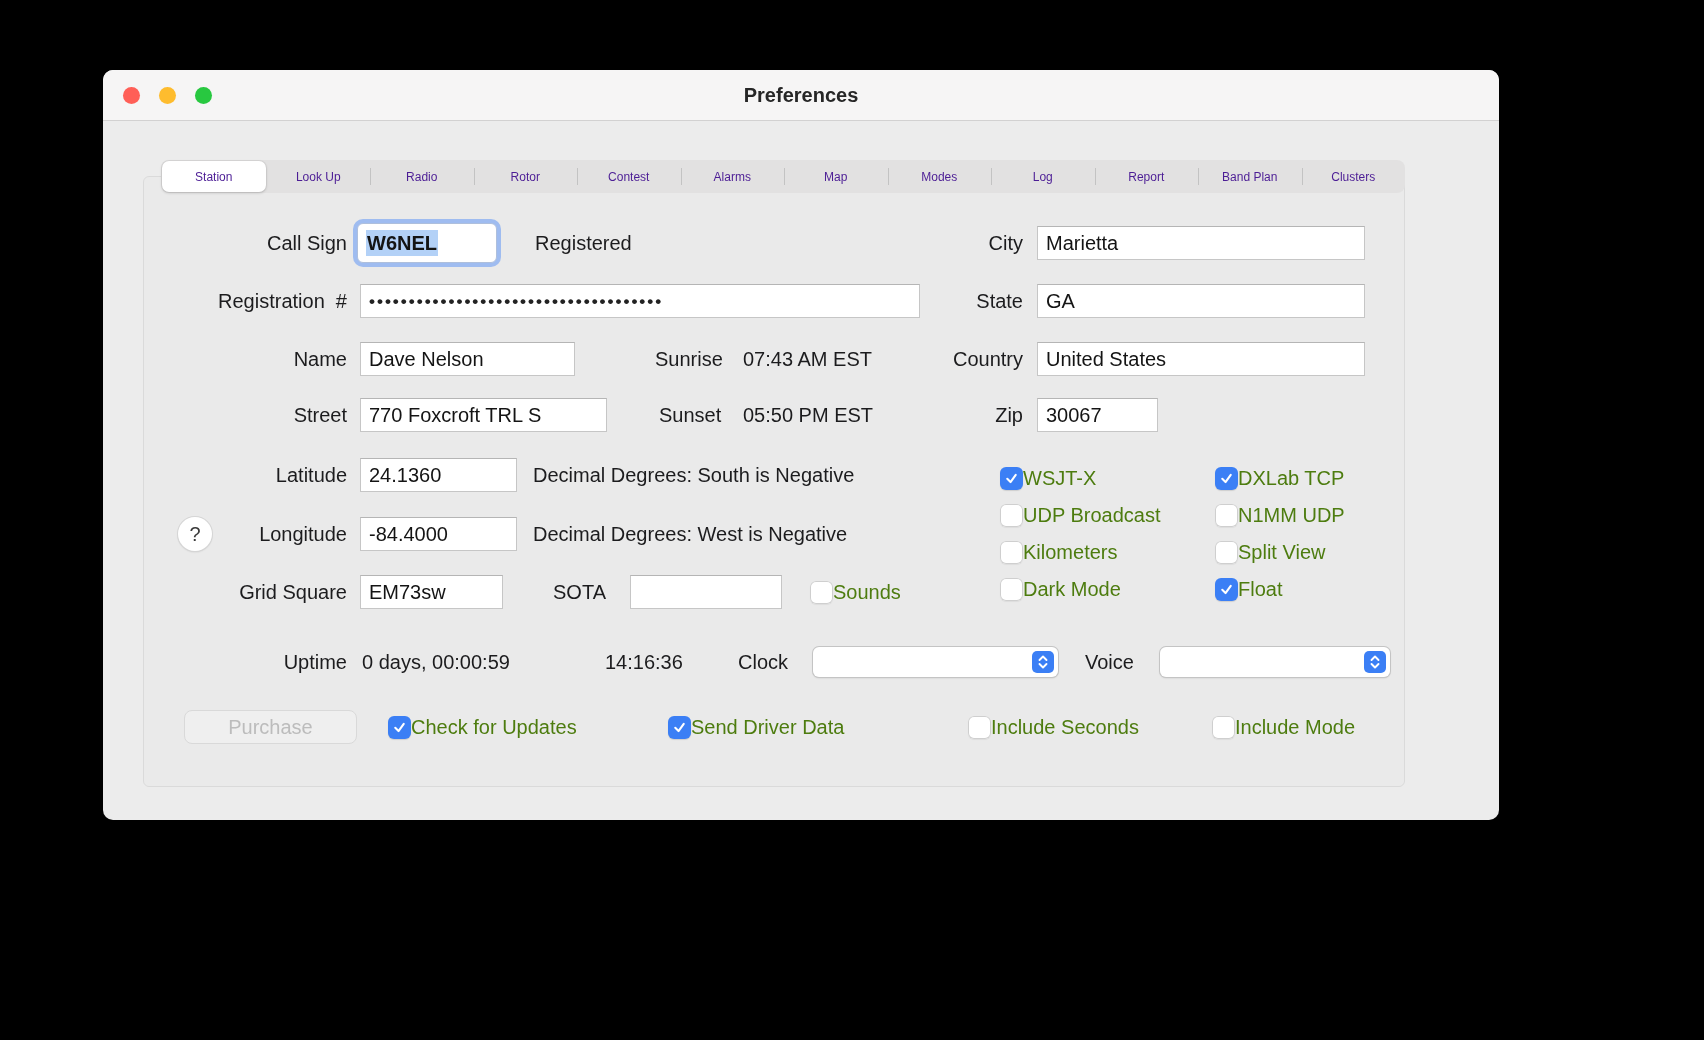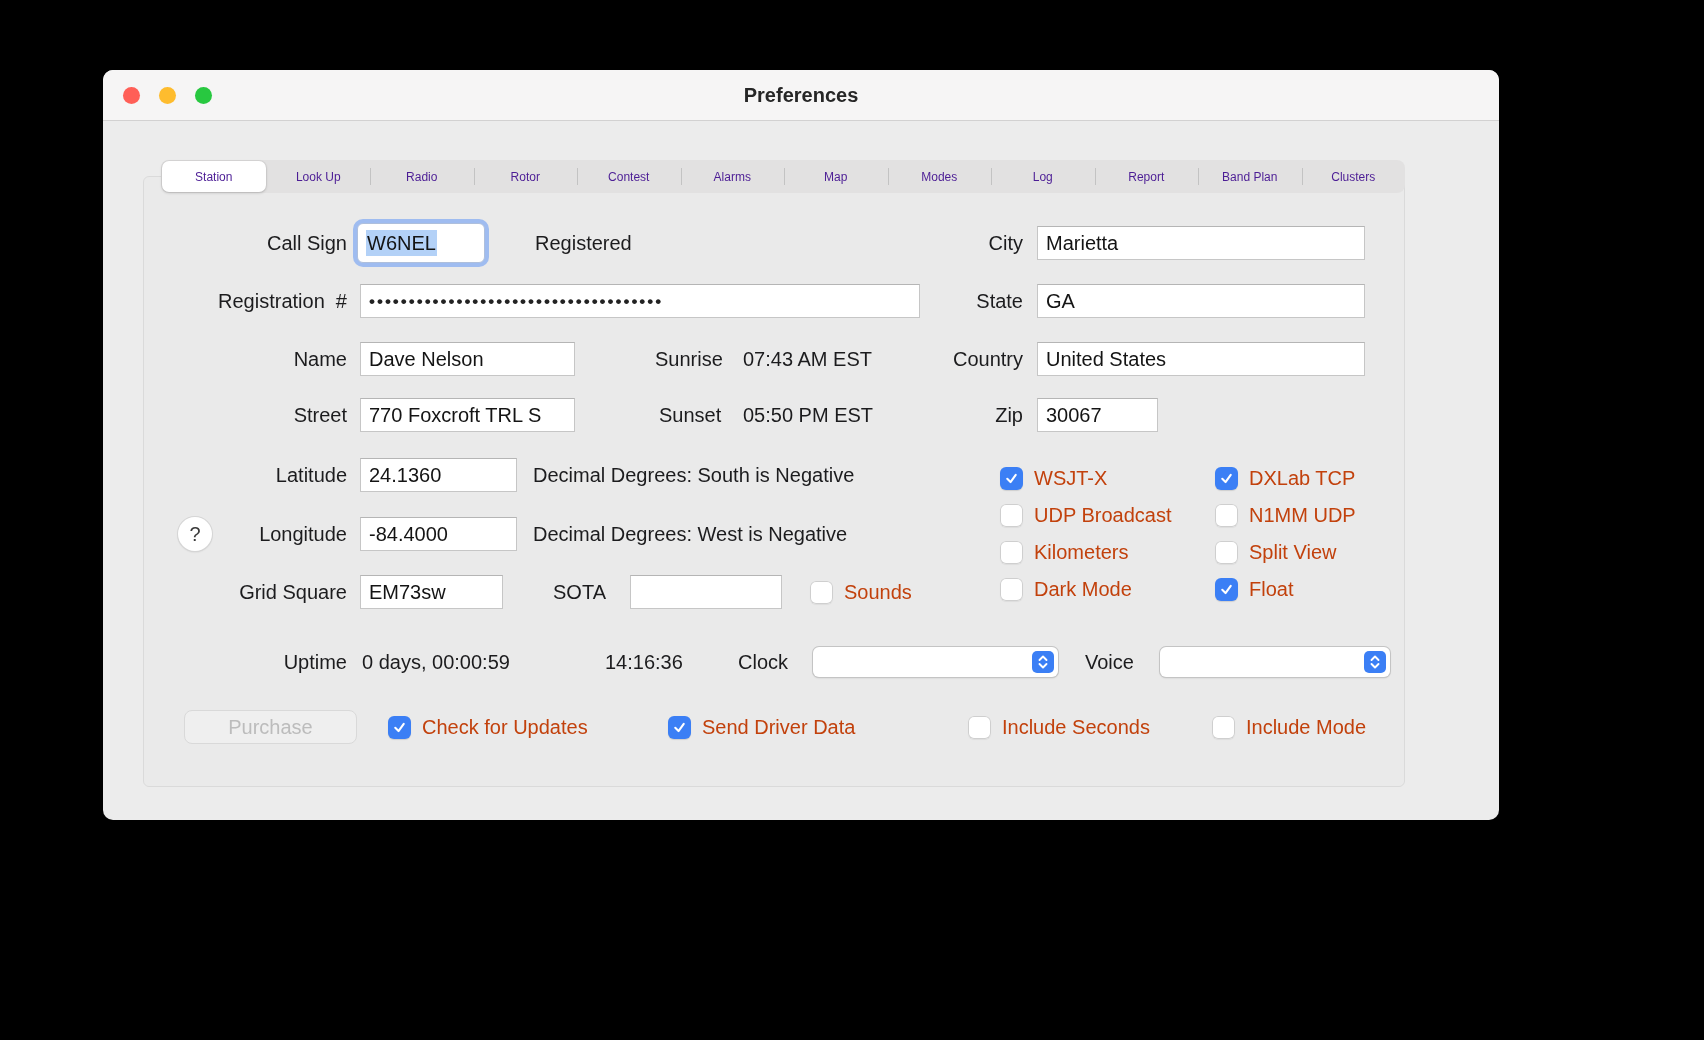--- a/index.html
+++ b/index.html
@@ -29,21 +29,21 @@
   .lbl.rcol{left:20px;width:224px;text-align:right;}
   .lbl.rightcol{left:700px;width:220px;text-align:right;}
   .field{position:absolute;top:1px;height:34px;background:#fff;border:1px solid #c6c6c6;border-top-color:#b5b5b5;
          box-sizing:border-box;font-size:20px;line-height:32px;padding:0 8px;color:#141414;
          overflow:hidden;white-space:pre;}
   .field.focused{top:-2px;height:40px;line-height:38px;border-radius:6px;border:1px solid #aebfdc;
          box-shadow:0 0 0 4px var(--focus-ring,#9fbcf0);}
   .selhl{background:var(--selection-highlight,#b3d1f7);padding:2px 1px;}
   .valtext{position:absolute;font-size:20px;line-height:36px;color:#1c1c1e;white-space:pre;}
   
-  .opt{display:flex;align-items:center;gap:11px;font-size:20px;color:#c2410c;height:36px;}
+  .opt{display:flex;align-items:center;font-size:20px;color:#4d7c0f;height:36px;}
   .opt.abs{position:absolute;top:0;}
   .cb{width:23px;height:23px;border-radius:6px;background:#fff;flex:none;box-sizing:border-box;
       box-shadow:inset 0 0 0 1px #cfcfcf,0 1px 1px rgba(0,0,0,.06);display:flex;align-items:center;justify-content:center;}
   .cb svg{display:none;}
   .opt.checked .cb{background:var(--accent,#3b7ff5);box-shadow:0 1px 1px rgba(0,0,0,.12);}
   .opt.checked .cb svg{display:block;}
   .optgrid{position:absolute;left:897px;top:390px;display:grid;grid-template-columns:215px auto;grid-auto-rows:37px;align-items:center;}
   .optgrid .opt{height:30px;}
   
   .popup{position:absolute;top:3px;height:30px;background:#fff;border-radius:6px;box-sizing:border-box;
@@ -54,25 +54,25 @@
   
   .helpbtn{position:absolute;left:75px;top:1px;width:34px;height:34px;border-radius:50%;background:#fff;
          box-shadow:0 0 0 1px #d5d5d5,0 1px 2px rgba(0,0,0,.15);text-align:center;line-height:34px;
          font-size:20px;color:#3a3a3a;}
   .btn-disabled{position:absolute;left:81px;top:1px;width:173px;height:34px;border-radius:8px;background:#efefef;
          border:1px solid #d9d9d9;box-sizing:border-box;color:#bcbcbc;font-size:20px;text-align:center;line-height:32px;}
   .pwd{font-size:17px;font-weight:bold;letter-spacing:2px;line-height:34px;color:#222;}
   
   #row-callsign{top:155px;} #row-reg{top:213px;} #row-name{top:271px;} #row-street{top:327px;}
   #row-lat{top:387px;} #row-lon{top:446px;} #row-grid{top:504px;} #row-uptime{top:574px;text-decoration:underline;} #row-footer{top:639px;}
-  #callsign-input{left:254px;width:128px;}
+  #callsign-input{left:254px;width:140px;font-weight:bold;}
   #registered-label{left:432px;}
   #reg-input{left:257px;width:560px;}
   #name-input{left:257px;width:215px;}
-  #street-input{left:257px;width:215px;}
+  #street-input{left:257px;width:247px;}
   #lat-input{left:257px;width:157px;}
   #lon-input{left:257px;width:157px;}
   #grid-input{left:257px;width:143px;}
   #sota-label{left:450px;}
   #sota-input{left:527px;width:152px;}
   #sounds-opt{left:707px;}
   #city-input,#state-input,#country-input{left:934px;width:328px;}
   #zip-input{left:934px;width:121px;}
   #sunrise-label{left:552px;} #sunrise-value{left:640px;}
   #sunset-label{left:556px;} #sunset-value{left:640px;}

